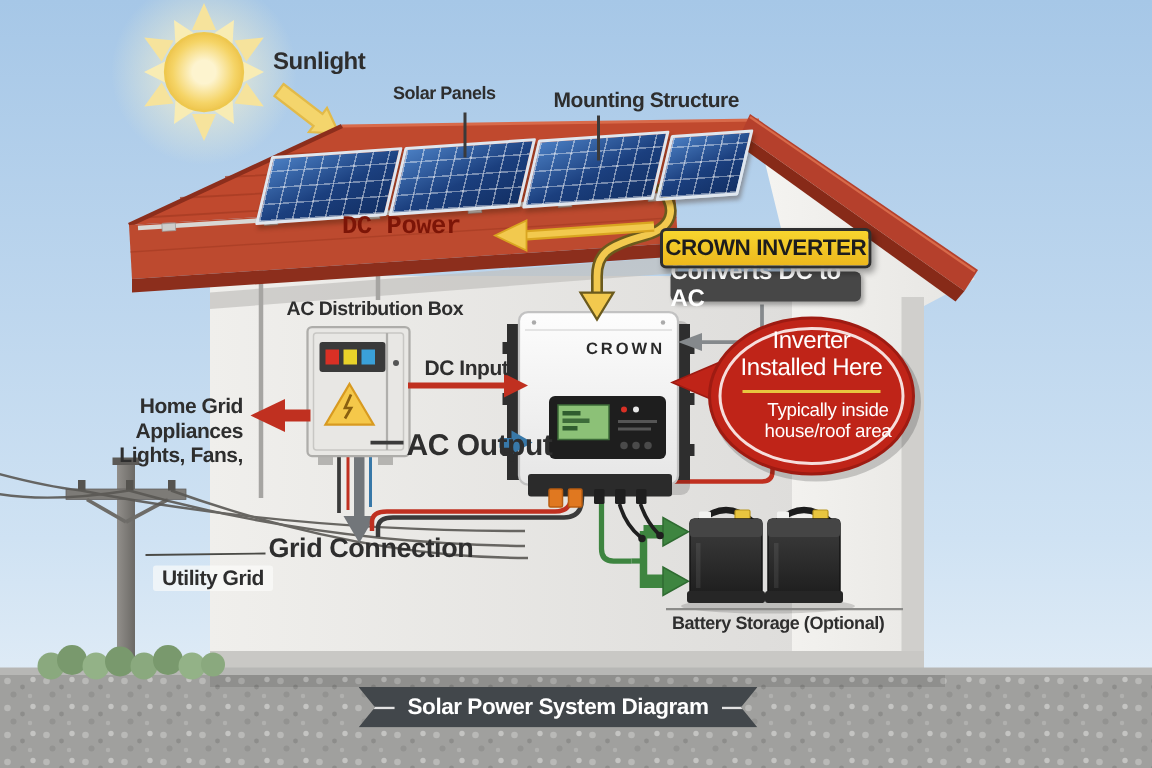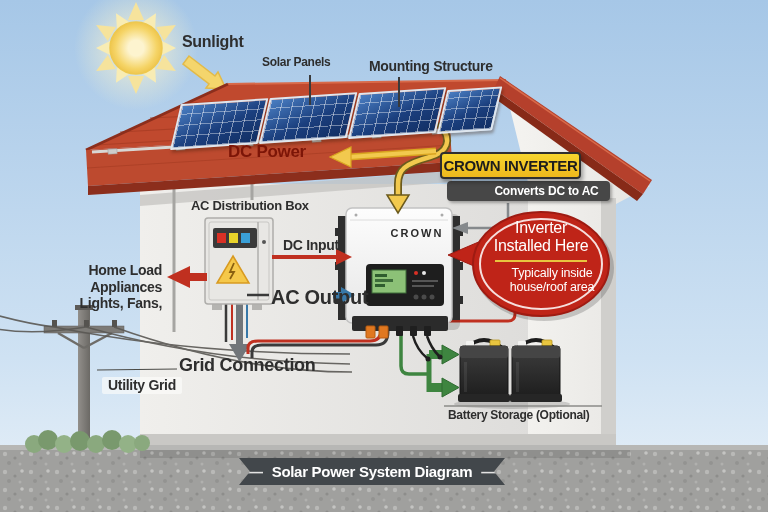--- a/index.html
+++ b/index.html
@@ -4,21 +4,21 @@
 <style>
   html,body{margin:0;padding:0;background:#222;}
   #stage{position:relative;width:768px;height:512px;overflow:hidden;
          font-family:"Liberation Sans",sans-serif;}
   #scene{position:absolute;left:0;top:0;}
   .lbl{position:absolute;font-weight:bold;color:#2e2e2e;letter-spacing:-0.3px;
        white-space:nowrap;line-height:1.1;}
   .lbl-sunlight{left:182px;top:33px;font-size:16px;}
   .lbl-panels{left:262px;top:56px;font-size:12px;}
   .lbl-mounting{left:369px;top:59px;font-size:14px;}
-  .lbl-dcpower{left:228px;top:143px;font-size:17px;color:#7c1507;}
+  .lbl-dcpower{left:228px;top:143px;font-size:17px;color:#7c1507;font-family:Liberation Mono, monospace;}
   .lbl-acbox{left:191px;top:199px;font-size:13px;}
   .lbl-dcinput{left:283px;top:238px;font-size:14px;}
   .lbl-acoutput{left:271px;top:286px;font-size:20px;}
   .lbl-homeload{left:60px;top:262px;width:102px;text-align:right;font-size:14px;line-height:1.18;}
   .lbl-gridconn{left:179px;top:356px;font-size:18px;}
   .lbl-utility{left:102px;top:377px;font-size:14px;background:rgba(252,252,250,.65);
                padding:1px 6px;border-radius:2px;}
   .lbl-battery{left:448px;top:409px;font-size:12px;}
   .ptr-line{position:absolute;width:2px;background:#3a3a3a;}
   .ptr-panels{left:309px;top:75px;height:30px;}
@@ -34,22 +34,22 @@
   .p2{left:259px;top:98px;width:82px;height:42px;}
   .p3{left:348px;top:93px;width:82px;height:42px;}
   .p4{left:437px;top:90px;width:50px;height:40px;}
   .banner-yellow{position:absolute;left:440px;top:152px;width:141px;height:27px;
     background:linear-gradient(#f7d52e,#edb81d);border:2px solid #2f2f2f;border-radius:4px;
     box-sizing:border-box;display:flex;align-items:center;justify-content:center;
     font-weight:bold;font-size:15px;color:#1d1d1d;letter-spacing:-0.3px;
     box-shadow:2px 3px 4px rgba(0,0,0,.35);z-index:3;}
   .banner-gray{position:absolute;left:447px;top:181px;width:127px;height:20px;
     background:#474747;border-radius:4px;display:flex;align-items:center;justify-content:center;
-    font-weight:bold;font-size:12px;color:#fff;letter-spacing:-0.2px;
-    box-shadow:2px 2px 3px rgba(0,0,0,.3);z-index:2;padding-left:36px;}
+    font-weight:bold;font-size:16px;color:#fff;letter-spacing:-0.2px;
+    box-shadow:2px 2px 3px rgba(0,0,0,.3);z-index:2;}
   .badge-text{position:absolute;left:475px;top:219px;width:132px;text-align:center;
     color:#fff;font-weight:normal;z-index:3;line-height:1.15;}
   .badge-text .big{font-size:16px;letter-spacing:-0.3px;}
   .badge-text .divider{width:92px;height:2px;background:#e8c53f;margin:4px auto 4px;}
   .badge-text .small{font-size:12.5px;letter-spacing:-0.2px;margin-left:22px;}
   .crown-brand{position:absolute;left:388px;top:227px;width:58px;text-align:center;
     font-size:11px;font-weight:bold;letter-spacing:2px;color:#2a2a2a;}
   .ribbon{position:absolute;left:239px;top:458px;width:266px;height:27px;background:#42474b;
     clip-path:polygon(0 0,100% 0,calc(100% - 11px) 50%,100% 100%,0 100%,11px 50%);
     display:flex;align-items:center;justify-content:center;gap:9px;
@@ -359,21 +359,21 @@
 <div class="ptr-line ptr-mounting"></div>
 
 <div class="lbl lbl-sunlight">Sunlight</div>
 <div class="lbl lbl-panels">Solar Panels</div>
 <div class="lbl lbl-mounting">Mounting Structure</div>
 <div class="lbl lbl-dcpower">DC Power</div>
 <div class="lbl lbl-acbox">AC Distribution Box</div>
 <div class="lbl lbl-dcinput">DC Input</div>
 <div class="lbl lbl-acoutput">AC Output</div>
 <div class="lbl lbl-homeload">
-  <div>Home Load</div>
+  <div>Home Grid</div>
   <div>Appliances</div>
   <div>Lights, Fans,</div>
 </div>
 <div class="lbl lbl-gridconn">Grid Connection</div>
 <div class="lbl lbl-utility">Utility Grid</div>
 <div class="lbl lbl-battery">Battery Storage (Optional)</div>
 
 <div class="crown-brand">CROWN</div>
 
 <div class="banner-yellow">CROWN INVERTER</div>

